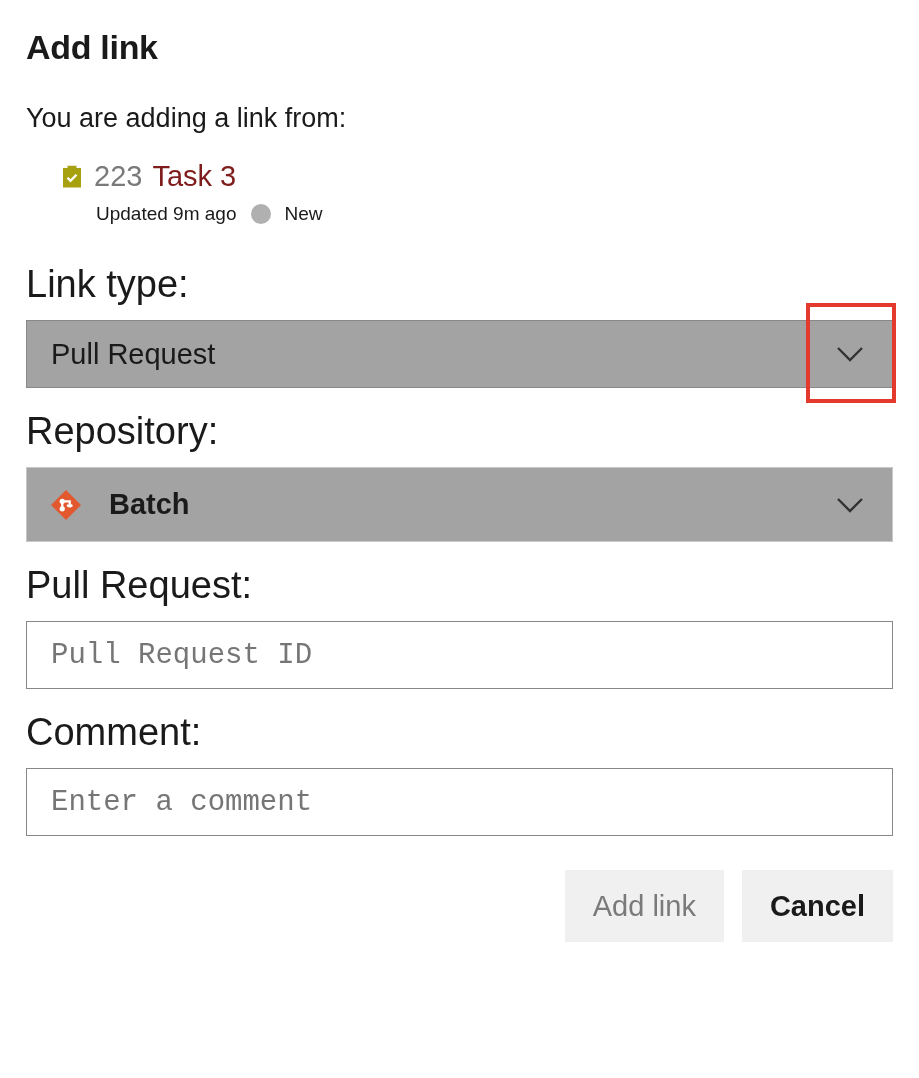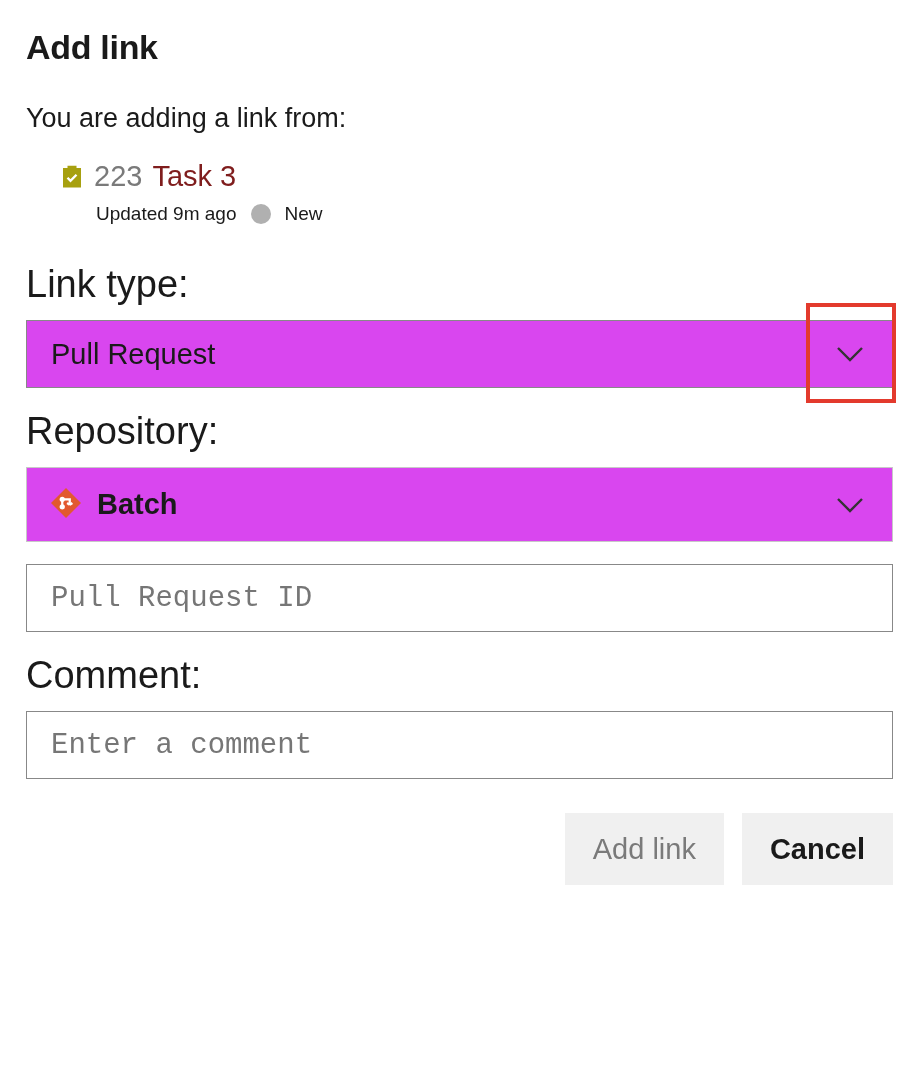--- a/index.html
+++ b/index.html
@@ -71,32 +71,32 @@
     }
     .select-box {
       width: 100%;
       border: 1px solid #888;
       display: flex;
       align-items: center;
       justify-content: space-between;
       padding: 0 24px;
       height: 68px;
       font-size: 29px;
-      background: #d946ef;
+      background: #a3a3a3;
       cursor: pointer;
       position: relative;
     }
     .select-box.light-border {
       border: 1px solid #c8c8c8;
       height: 75px;
     }
     .select-value {
       display: flex;
-      align-items: flex-start;
-      gap: 16px;
+      align-items: center;
+      gap: 28px;
     }
     .repo-icon {
       width: 30px;
       height: 30px;
       display: inline-flex;
       align-items: center;
       justify-content: center;
     }
     .repo-name {
       font-weight: 700;
@@ -212,20 +212,21 @@
     </span>
     <span class="chevron">
       <svg viewBox="0 0 24 24" width="36" height="36">
           <path d="M4 8 L12 16 L20 8" stroke="#333" stroke-width="1.6" fill="none"></path>
         </svg>
     </span>
   </div>
 </div>
 
 <div class="field-group">
+  <div class="field-label">Pull Request:</div>
   <input type="text" class="text-input" placeholder="Pull Request ID" style="">
 </div>
 
 <div class="field-group">
   <div class="field-label">Comment:</div>
   <input type="text" class="text-input" placeholder="Enter a comment" style="">
 </div>
 
 <div class="button-row">
   <button class="btn btn-primary">Add link</button>

